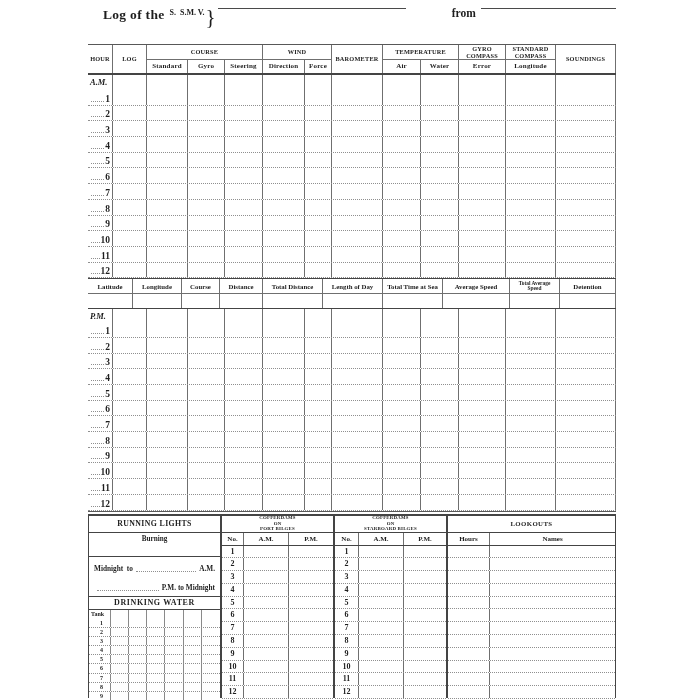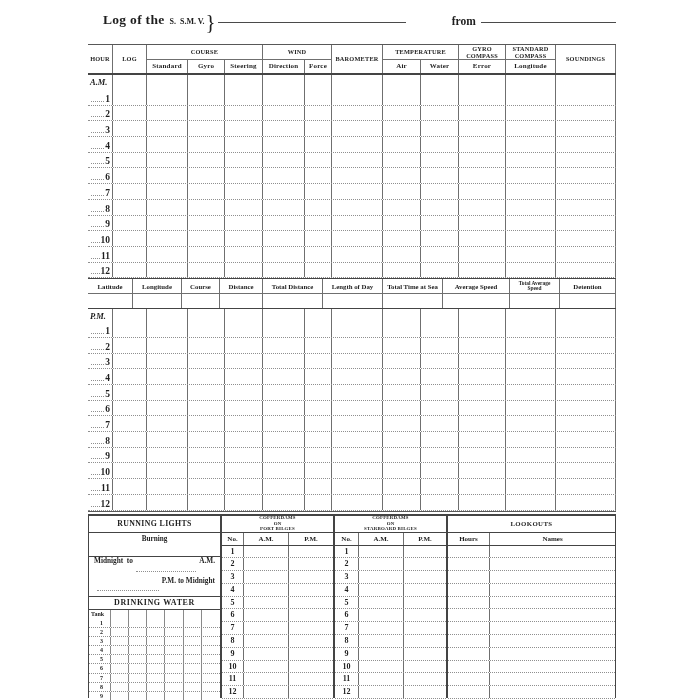--- a/index.html
+++ b/index.html
@@ -12,21 +12,21 @@
   *{margin:0;padding:0;box-sizing:border-box;}
   html,body{background:#fff;}
   .page{
     width:700px;height:700px;background:var(--paper);position:relative;
     font-family:"Liberation Serif","DejaVu Serif",serif;color:var(--ink);
     overflow:hidden;
   }
   .form{position:absolute;left:88px;top:8px;width:528px;}
 
   
-  .pagehead{display:flex;align-items:center;height:28px;margin-bottom:8px;padding-left:15px;}
+  .pagehead{display:flex;align-items:flex-start;height:28px;margin-bottom:8px;padding-left:15px;}
   .ph-title{font-weight:bold;font-size:13.5px;letter-spacing:.3px;line-height:1;padding:0 5px 4px 0;}
   .ssmv{display:flex;flex-direction:row;font-weight:bold;font-size:8px;line-height:9px;padding-bottom:2px;}
   .ssmv span{white-space:pre;}
   .brace{font-size:21px;font-weight:normal;line-height:18px;padding:0 2px 1px 1px;}
   .uline{border-bottom:1px solid #4a4a4a;height:1px;}
   .u1{width:188px;}
   .fromlbl{font-size:11.5px;font-weight:bold;line-height:1;padding:0 5px 1px 7px;margin-left:39px;}
   .u2{flex:1;}
 
   
@@ -68,21 +68,21 @@
   .rl{width:131px;}
   .cfp,.cfs{width:113px;}
   .lk{flex:1;}
   .bt{height:17px;display:flex;flex-direction:column;align-items:center;justify-content:center;
       font-weight:bold;border-bottom:1.5px solid var(--rule);text-align:center;}
   .rl .bt{font-size:7.8px;letter-spacing:.4px;}
   .lk .bt{font-size:6.8px;letter-spacing:.4px;}
   .bt-tiny{font-size:4.9px;line-height:1.1;letter-spacing:.2px;}
   .bt-tiny span{display:block;text-align:center;}
   .bsub{height:24px;line-height:12px;text-align:center;font-weight:bold;font-size:7.2px;border-bottom:1.5px solid var(--rule);}
-  .mrow{height:20px;display:flex;font-size:7.3px;font-weight:bold;line-height:1;padding:0 5px 4px 5px;}
+  .mrow{height:20px;display:flex;align-items:flex-end;font-size:7.3px;font-weight:bold;line-height:1;padding:0 5px 4px 5px;}
   .mrow span{white-space:pre;}
   .dlead{flex:1;border-bottom:1px dotted var(--dot);margin:0 3px 1px 3px;}
   .mrow2{border-bottom:1px solid var(--rule);}
   .dwt{height:13px;line-height:12px;text-align:center;font-weight:bold;font-size:8px;letter-spacing:.6px;border-bottom:1px solid var(--rule);}
   .tgrid{display:grid;grid-template-columns:22px repeat(6,1fr);}
   .trow{height:9.2px;border-bottom:1px dotted var(--dot);}
   .trow > div{border-right:1px solid #8a8a8a;}
   .trow > div:last-child{border-right:none;}
   .thead{height:9px;border-bottom:none;}
   .tlabel{font-weight:bold;font-size:6px;line-height:8px;padding-left:2px;}

